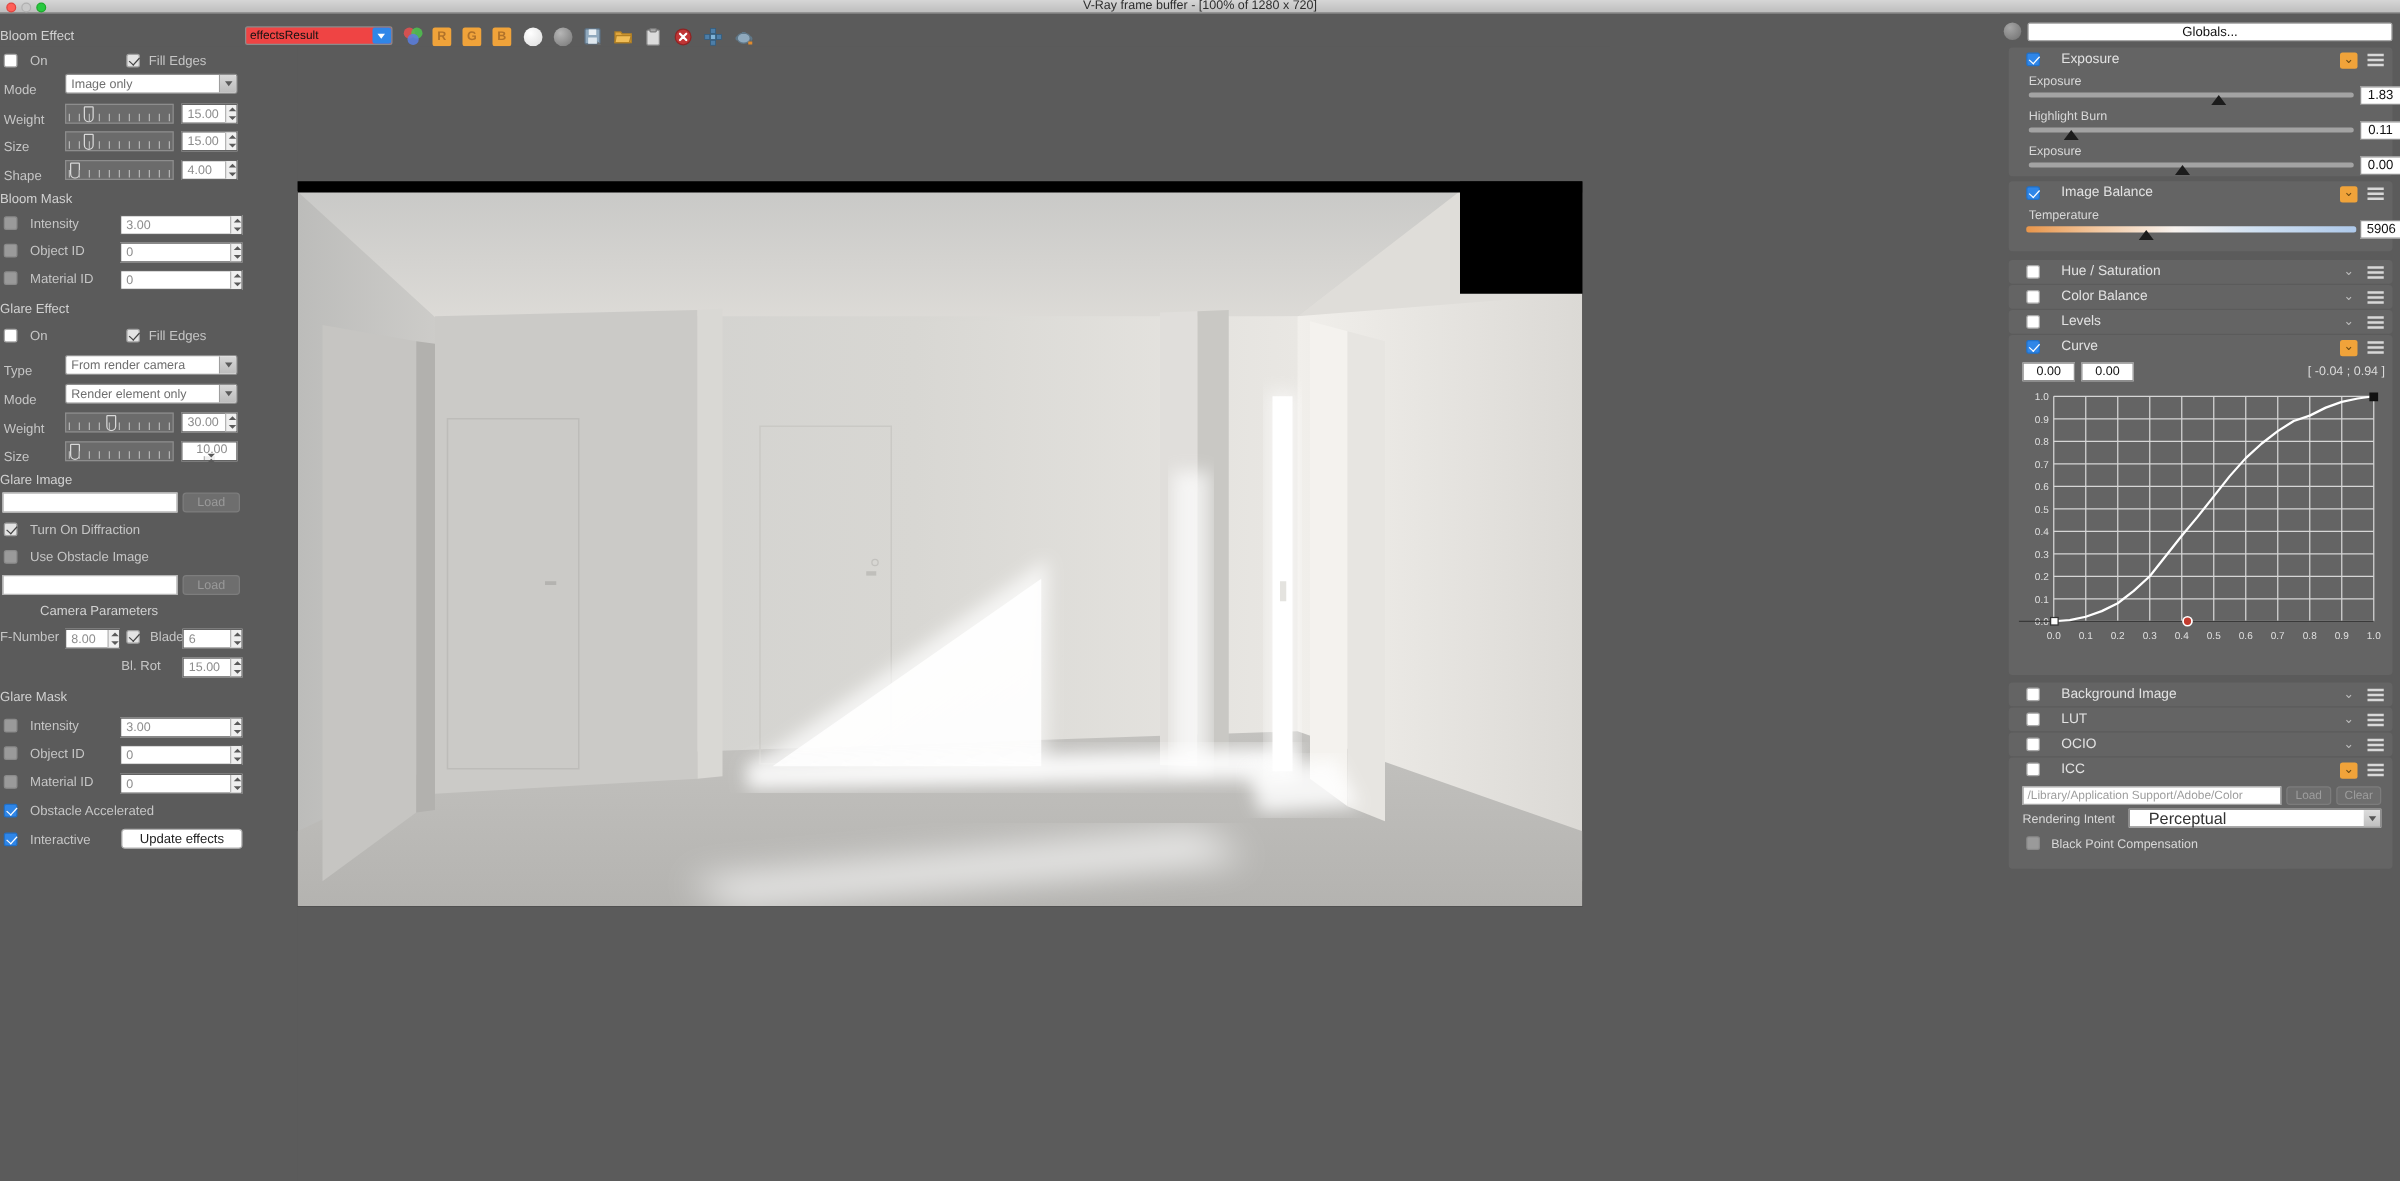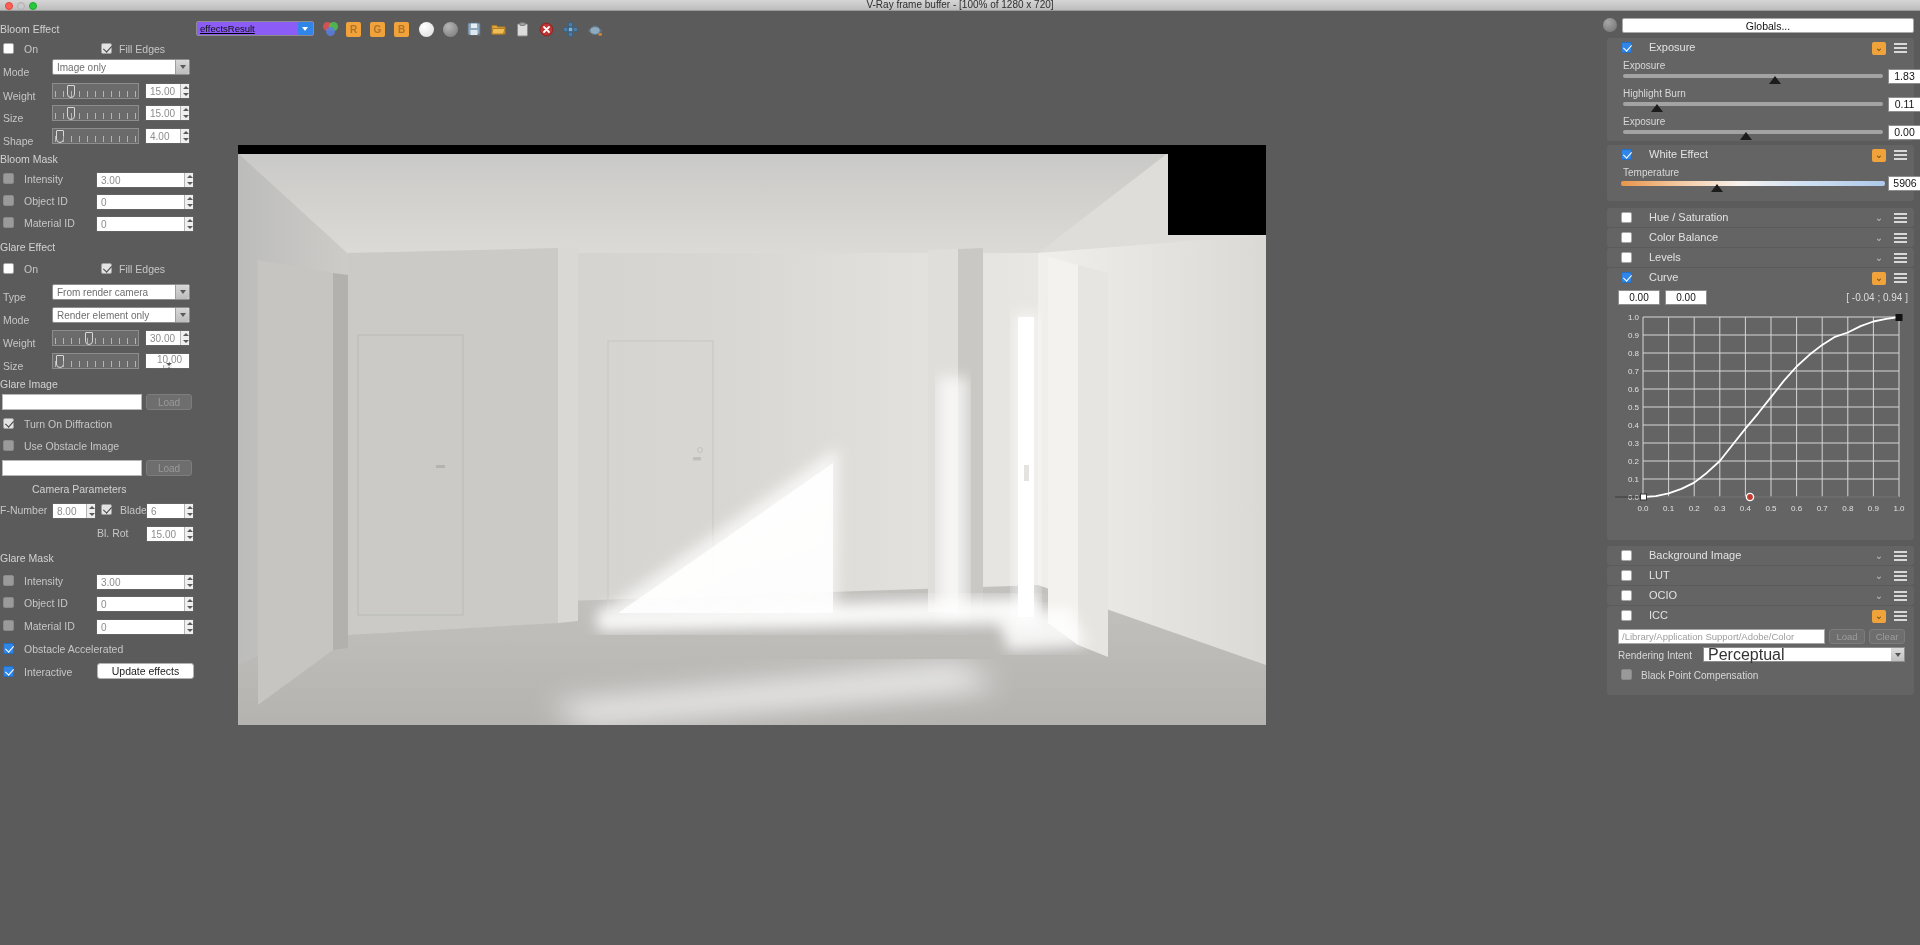--- a/index.html
+++ b/index.html
@@ -27,22 +27,22 @@
   .tl-min   { left: 17px; background: #c9c9c9; border: 1px solid #b0b0b0; }
   .tl-max   { left: 29px; background: #28c840; border: 1px solid #1aab29; }
 
   
   #toolbar {
     position: absolute; top: 11px; left: 0; width: 1920px; height: 26px;
     background: #5b5b5b;
   }
   #channel-select {
     position: absolute; left: 196px; top: 10px; width: 118px; height: 15px;
-    background: #8b5cf6; border: 1px solid #8b8b8b; border-radius: 2px;
-    display: flex; align-items: center; text-decoration: underline;
+    background: #ef4444; border: 1px solid #8b8b8b; border-radius: 2px;
+    display: flex; align-items: center;
   }
   #channel-select .val {
     flex: 1; font-size: 9.5px; color: #111; padding-left: 3px;
     white-space: nowrap; overflow: hidden;
   }
   #channel-select .arrow {
     width: 15px; height: 13px; background: #2f86e8; border-radius: 2px;
     position: relative;
   }
   #channel-select .arrow::after {
@@ -202,21 +202,21 @@
     white-space: nowrap; overflow: hidden;
   }
   .icc-btn {
     position: absolute; height: 15px; background: #6e6e6e; border: 1px solid #7c7c7c;
     border-radius: 3px; color: #9d9d9d; font-size: 9.5px; text-align:center; line-height: 13px;
   }
   .ri-combo {
     position: absolute; height: 15px; background: #fff; border: 1px solid #8e8e8e;
     display: flex; align-items: center;
   }
-  .ri-combo .t { flex:1; font-size: 16px; color: #333; padding-left:4px; }
+  .ri-combo .t { flex:1; font-size: 13px; color: #333; padding-left:15px; }
   .ri-combo .a { width:13px; height:13px; background: linear-gradient(#dcdcdc,#c0c0c0); position:relative; }
   .ri-combo .a::after {
     content:""; position:absolute; left:4px; top:5px;
     border-left:3px solid transparent; border-right:3px solid transparent; border-top:4px solid #555;
   }
 </style>
 </head>
 <body>
 
 <div id="titlebar">
@@ -656,21 +656,21 @@
     <span class="prm-lbl" style="left:16px; top:78px;">Exposure</span>
     <div class="track" style="left:16px; top:92px; width:260px;">
       <span class="knob" style="left:117px; top:2px;"></span>
     </div>
     <div class="vbox" style="left:281px; top:87px; width:33px;">0.00</div>
   </div>
 
   <div class="sect" style="top:134px; height:56px;">
     <div class="sect-hdr">
       <span class="cb blue cbx"></span>
-      <span class="lbl">White Effect</span>
+      <span class="lbl">Image Balance</span>
       <span class="chev act">⌄</span>
       <span class="ham">
           <i></i>
           <i></i>
           <i></i>
         </span>
     </div>
     <span class="prm-lbl" style="left:16px; top:22px;">Temperature</span>
     <div class="track temp" style="left:14px; top:36px; width:264px; height:5px;">
       <span class="knob" style="left:90px; top:3px;"></span>

